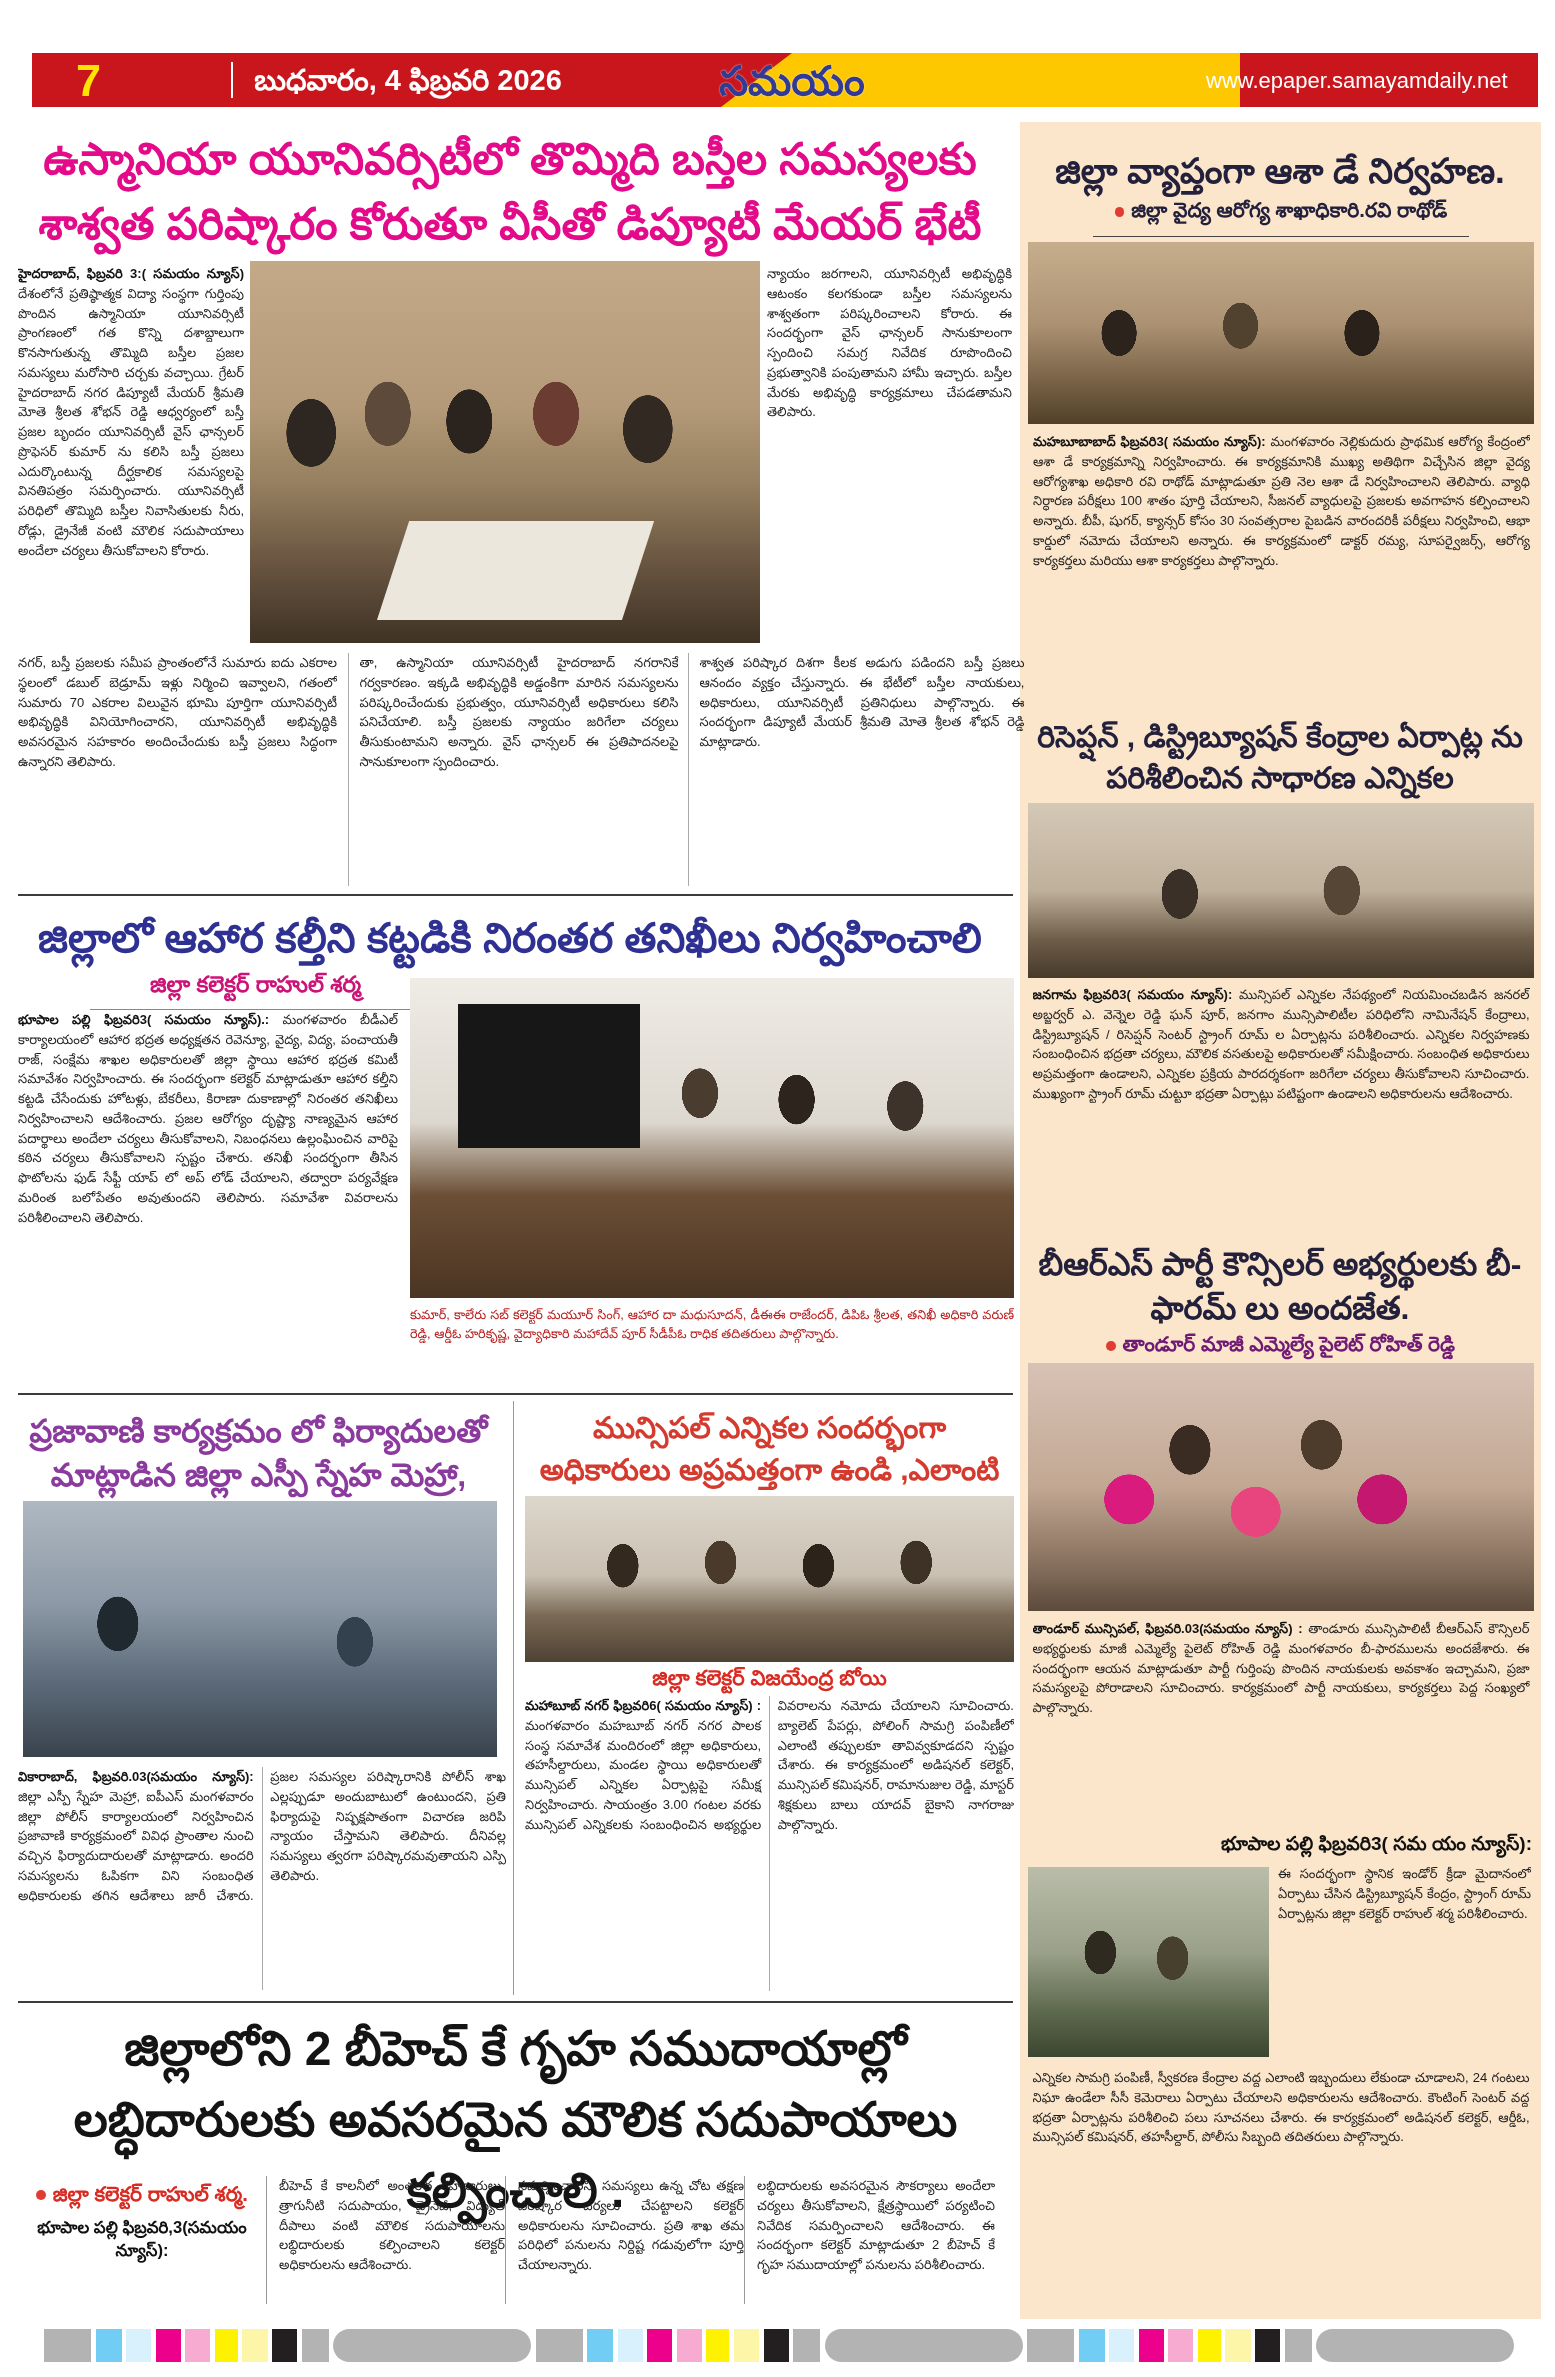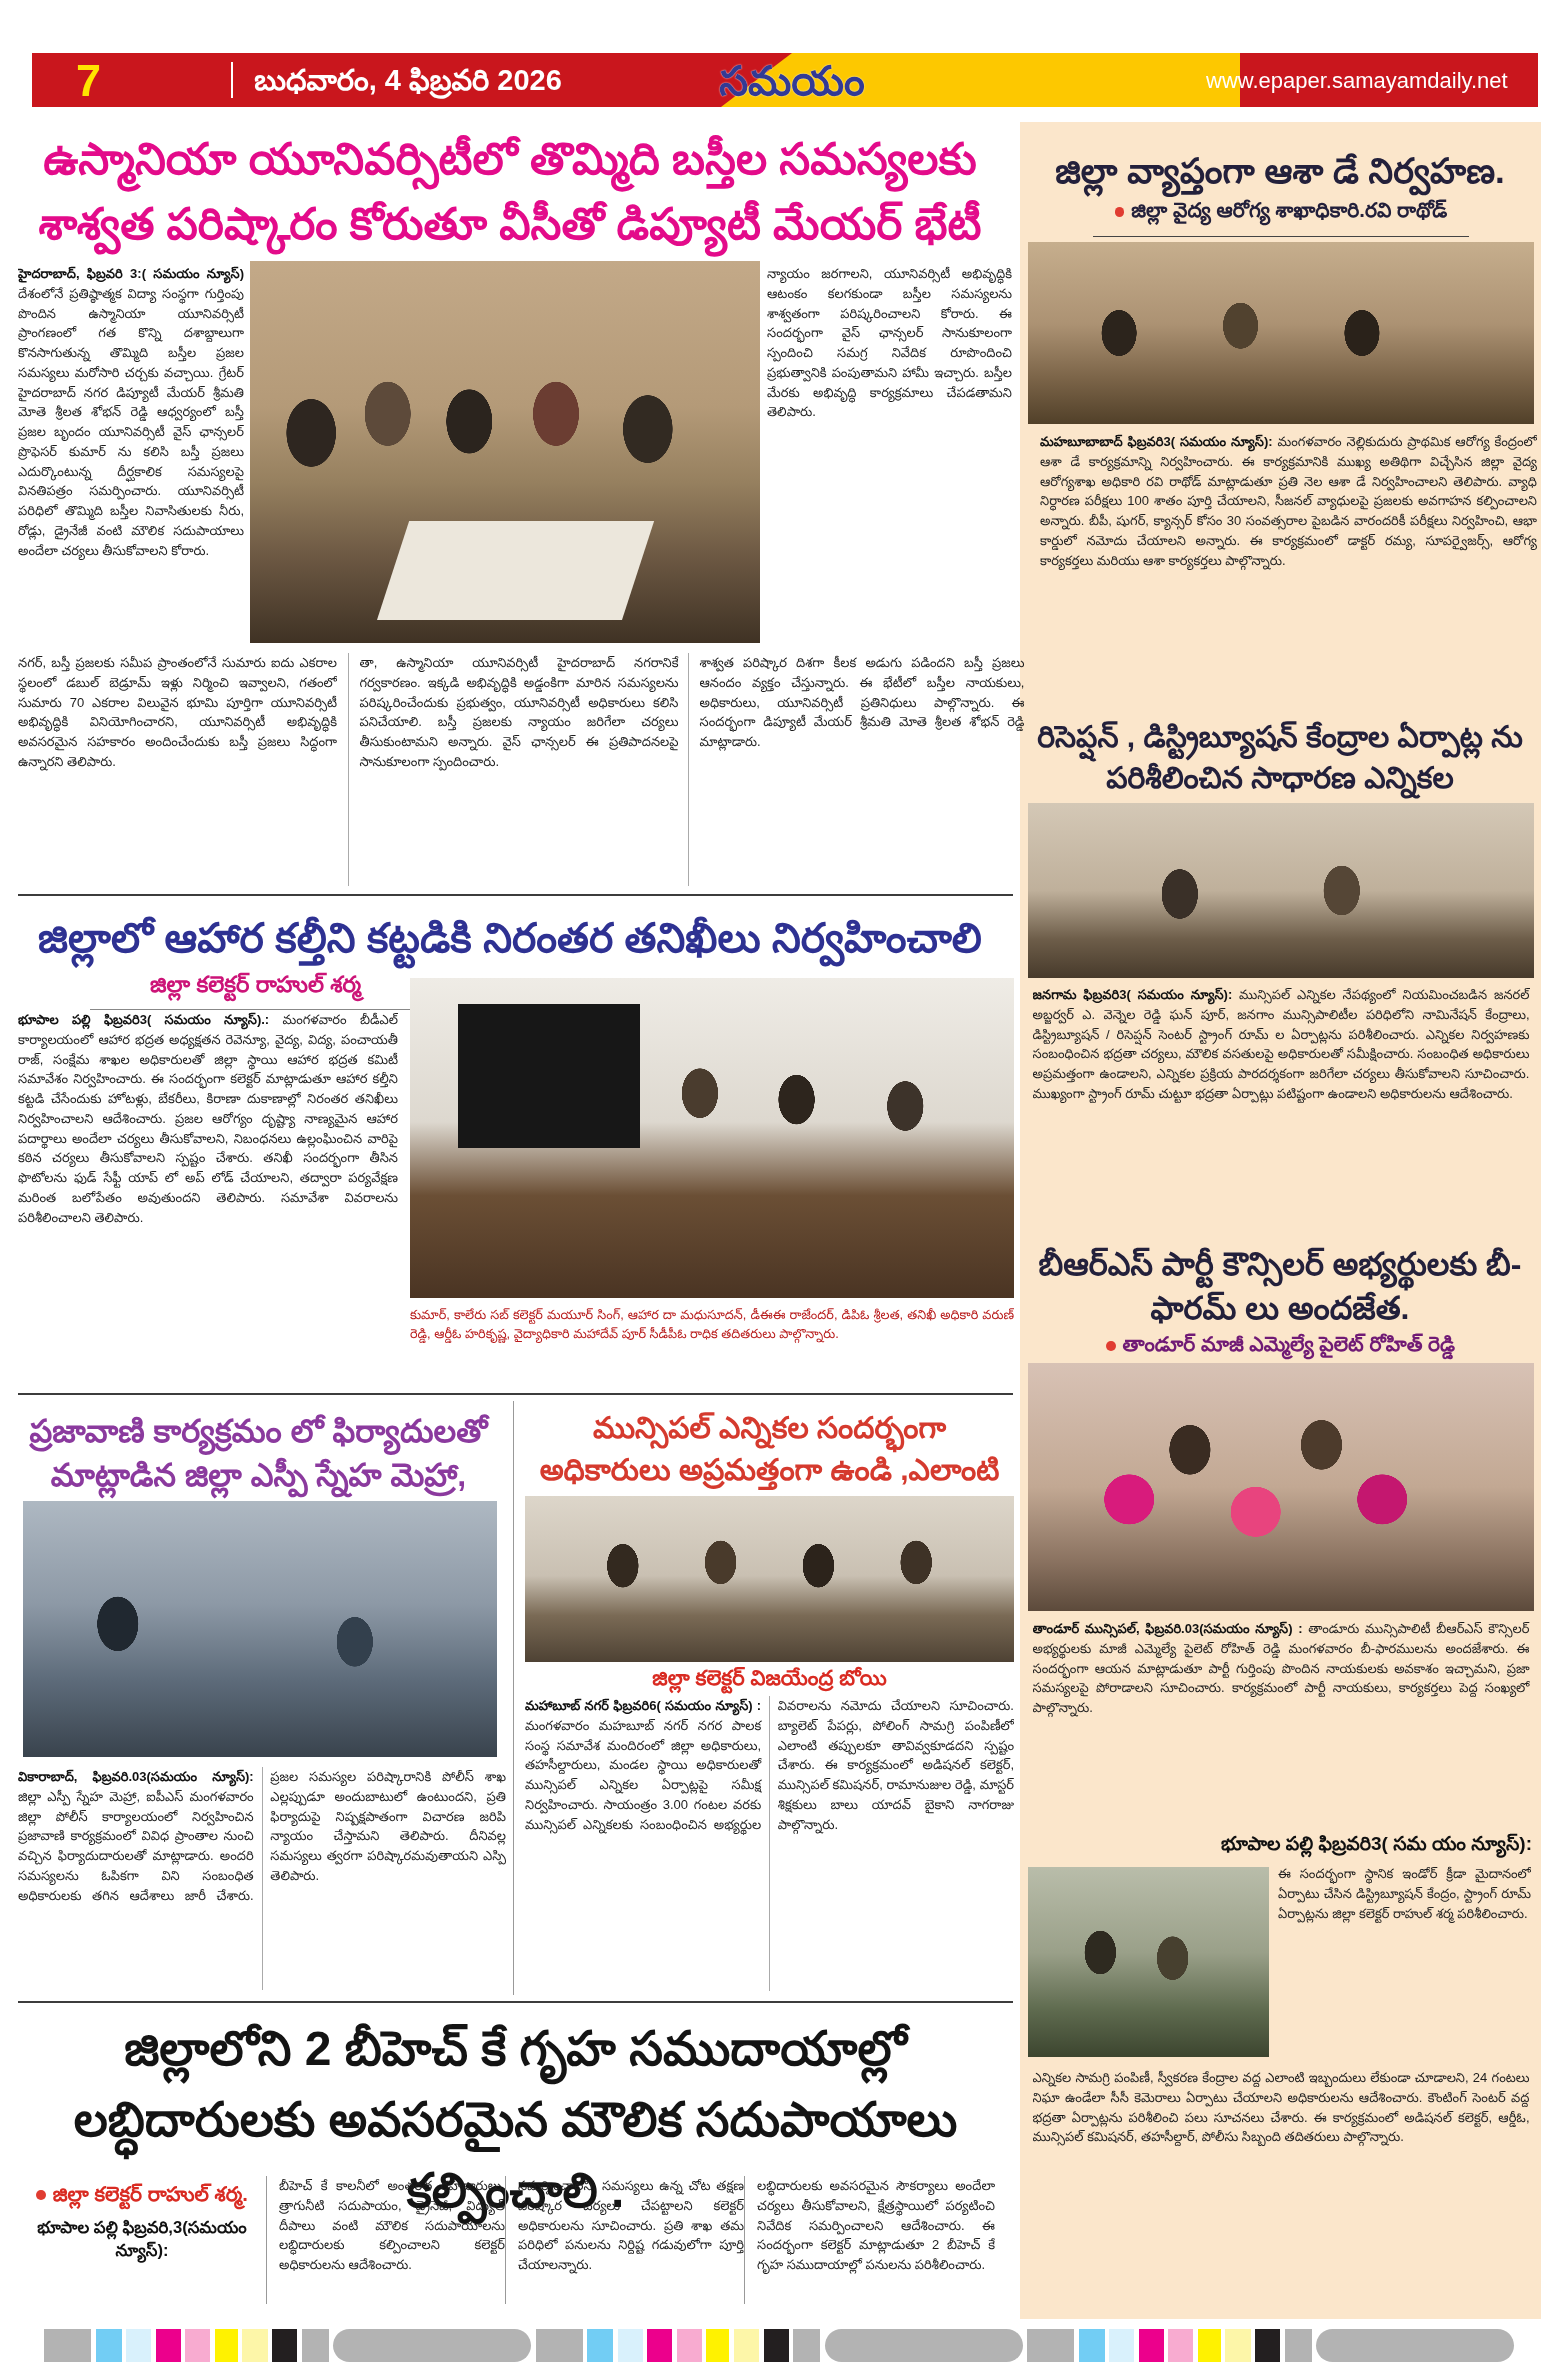--- a/index.html
+++ b/index.html
@@ -186,21 +186,21 @@
       <div class="a5-col body-txt" style="width:238px;">లబ్ధిదారులకు అవసరమైన సౌకర్యాలు అందేలా చర్యలు తీసుకోవాలని, క్షేత్రస్థాయిలో పర్యటించి నివేదిక సమర్పించాలని ఆదేశించారు. ఈ సందర్భంగా కలెక్టర్ మాట్లాడుతూ 2 బీహెచ్ కే గృహ సముదాయాల్లో పనులను పరిశీలించారు.</div>
     </div>
   </div>
 
   <div class="abs" style="left:1028px;top:143px;width:506px;height:569px;">
     <div class="hl hl-r" style="position:absolute;left:7.5px;top:4.5px;width:489px;font-size:35px;line-height:45px;">జిల్లా వ్యాప్తంగా ఆశా డే నిర్వహణ.</div>
     <div class="byline hl-r" style="position:absolute;left:65px;top:56px;width:376px;font-size:20.3px;border-bottom:1.5px solid #444;padding-bottom:9px;">
       <span class="dot"></span><span>జిల్లా వైద్య ఆరోగ్య శాఖాధికారి.రవి రాథోడ్</span>
     </div>
     <div class="photo ph-r1" style="left:0px;top:99px;width:506px;height:182px;"></div>
-    <div class="body-txt" style="position:absolute;left:12px;top:289px;width:497px;height:277px;">
+    <div class="body-txt" style="position:absolute;left:5px;top:289px;width:497px;height:277px;">
       <b class="dl">మహబూబాబాద్ ఫిబ్రవరి3( సమయం న్యూస్):</b>
       <span>మంగళవారం నెల్లికుదురు ప్రాథమిక ఆరోగ్య కేంద్రంలో ఆశా డే కార్యక్రమాన్ని నిర్వహించారు. ఈ కార్యక్రమానికి ముఖ్య అతిథిగా విచ్చేసిన జిల్లా వైద్య ఆరోగ్యశాఖ అధికారి రవి రాథోడ్ మాట్లాడుతూ ప్రతి నెల ఆశా డే నిర్వహించాలని తెలిపారు. వ్యాధి నిర్ధారణ పరీక్షలు 100 శాతం పూర్తి చేయాలని, సీజనల్ వ్యాధులపై ప్రజలకు అవగాహన కల్పించాలని అన్నారు. బీపీ, షుగర్, క్యాన్సర్ కోసం 30 సంవత్సరాల పైబడిన వారందరికీ పరీక్షలు నిర్వహించి, ఆభా కార్డులో నమోదు చేయాలని అన్నారు. ఈ కార్యక్రమంలో డాక్టర్ రమ్య, సూపర్వైజర్స్, ఆరోగ్య కార్యకర్తలు మరియు ఆశా కార్యకర్తలు పాల్గొన్నారు.</span>
     </div>
   </div>
 
   <div class="abs" style="left:1028px;top:713px;width:506px;height:521px;">
     <div class="hl hl-r" style="position:absolute;left:7.5px;top:3px;width:489px;font-size:30px;line-height:41px;">రిసెప్షన్ , డిస్ట్రిబ్యూషన్ కేంద్రాల ఏర్పాట్ల ను పరిశీలించిన సాధారణ ఎన్నికల పరిశీలకులు.</div>
     <div class="photo ph-r2" style="left:0px;top:90px;width:506px;height:175px;"></div>
     <div class="body-txt" style="position:absolute;left:4.5px;top:272px;width:497px;height:242px;">
       <b class="dl">జనగామ ఫిబ్రవరి3( సమయం న్యూస్):</b>

